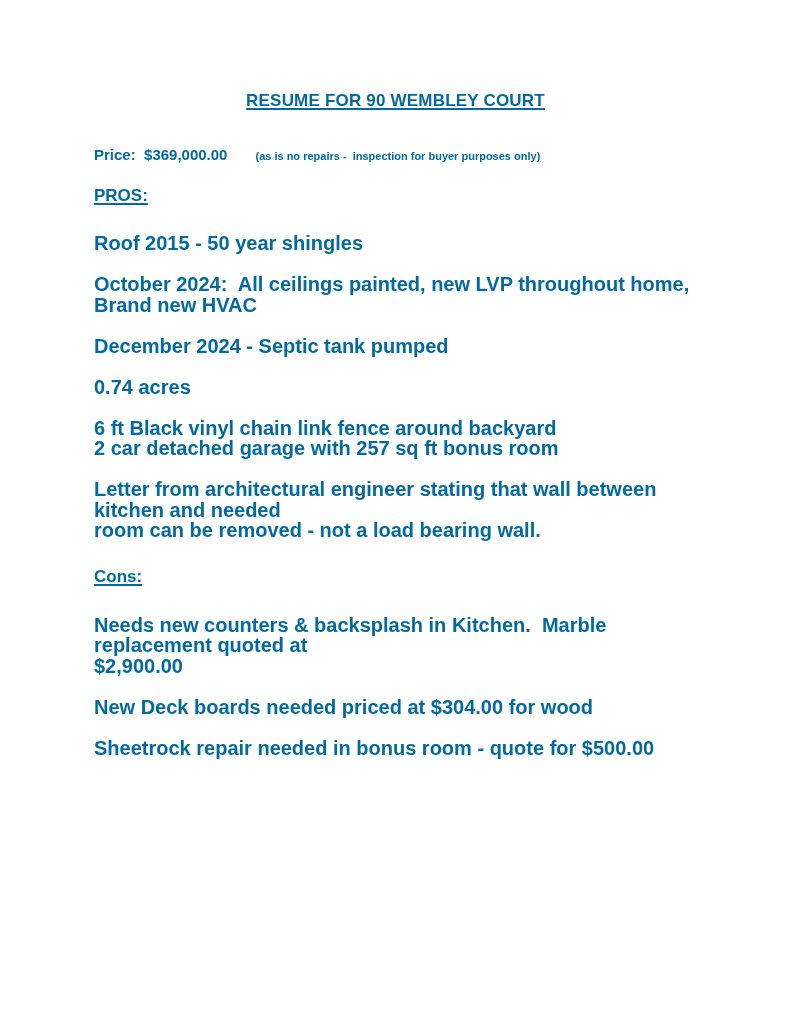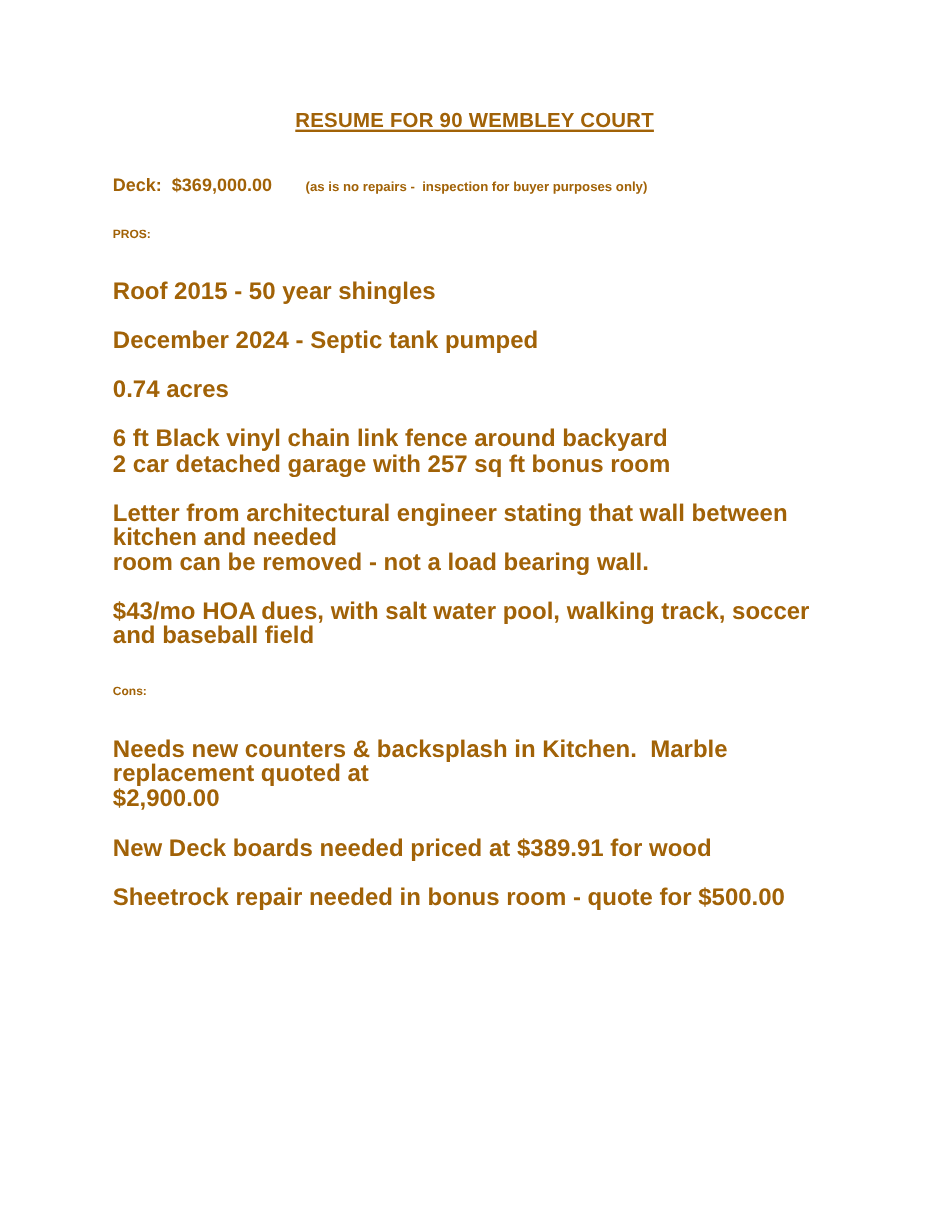--- a/index.html
+++ b/index.html
@@ -9,21 +9,21 @@
   }
   .page {
     position: relative;
     width: 791px;
     height: 856px;
     background: #ffffff;
     box-sizing: border-box;
     padding: 90px 90px 0 94px;
     font-family: "Liberation Sans", sans-serif;
     font-weight: bold;
-    color: #a16207;
+    color: #0369a1;
     overflow: hidden;
   }
   .doc-title {
     text-align: center;
     font-size: 17px;
     line-height: 22px;
     text-decoration: underline;
     text-decoration-thickness: 1.5px;
     text-underline-offset: 2px;
     margin: 0 4px 32px 0;
@@ -34,22 +34,23 @@
     line-height: 21px;
     margin: 0 0 19px 0;
     white-space: pre-wrap;
   }
   .price-note {
     font-size: 11px;
     margin-left: 6px;
     padding-left: 22px;
   }
   .section-heading {
-    font-size: 10px;
+    font-size: 17px;
     line-height: 20px;
+    text-decoration: underline;
     text-decoration-thickness: 1.5px;
     text-underline-offset: 2px;
   }
   .pros-heading {
     margin: 0 0 27px 0;
   }
   .cons-heading {
     margin: 26px 0 28px 0;
   }
   .para {
@@ -60,42 +61,42 @@
     max-width: 607px;
   }
 </style>
 </head>
 <body>
 
 <div class="page">
 
   <h1 class="doc-title">RESUME FOR 90 WEMBLEY COURT</h1>
 
-  <p class="price-line"><span>Deck:</span><span>  </span><span>$369,000.00</span><span class="price-note">(as is no repairs -  inspection for buyer purposes only)</span></p>
+  <p class="price-line"><span>Price:</span><span>  </span><span>$369,000.00</span><span class="price-note">(as is no repairs -  inspection for buyer purposes only)</span></p>
 
   <h2 class="section-heading pros-heading">PROS:</h2>
 
   <p class="para">Roof 2015 - 50 year shingles</p>
 
+  <p class="para">October 2024:  All ceilings painted, new LVP throughout home, Brand new HVAC</p>
 
   <p class="para">December 2024 - Septic tank pumped</p>
 
 
   <p class="para">0.74 acres</p>
 
   <p class="para">6 ft Black vinyl chain link fence around backyard
 2 car detached garage with 257 sq ft bonus room</p>
 
   <p class="para">Letter from architectural engineer stating that wall between kitchen and needed
 room can be removed - not a load bearing wall.</p>
 
-  <p class="para">$43/mo HOA dues, with salt water pool, walking track, soccer and baseball field</p>
 
   <h2 class="section-heading cons-heading">Cons:</h2>
 
   <p class="para">Needs new counters &amp; backsplash in Kitchen.  Marble replacement quoted at
 $2,900.00</p>
 
-  <p class="para">New Deck boards needed priced at $389.91 for wood</p>
+  <p class="para">New Deck boards needed priced at $304.00 for wood</p>
 
   <p class="para">Sheetrock repair needed in bonus room - quote for $500.00</p>
 
 </div>
 
 </body></html>

